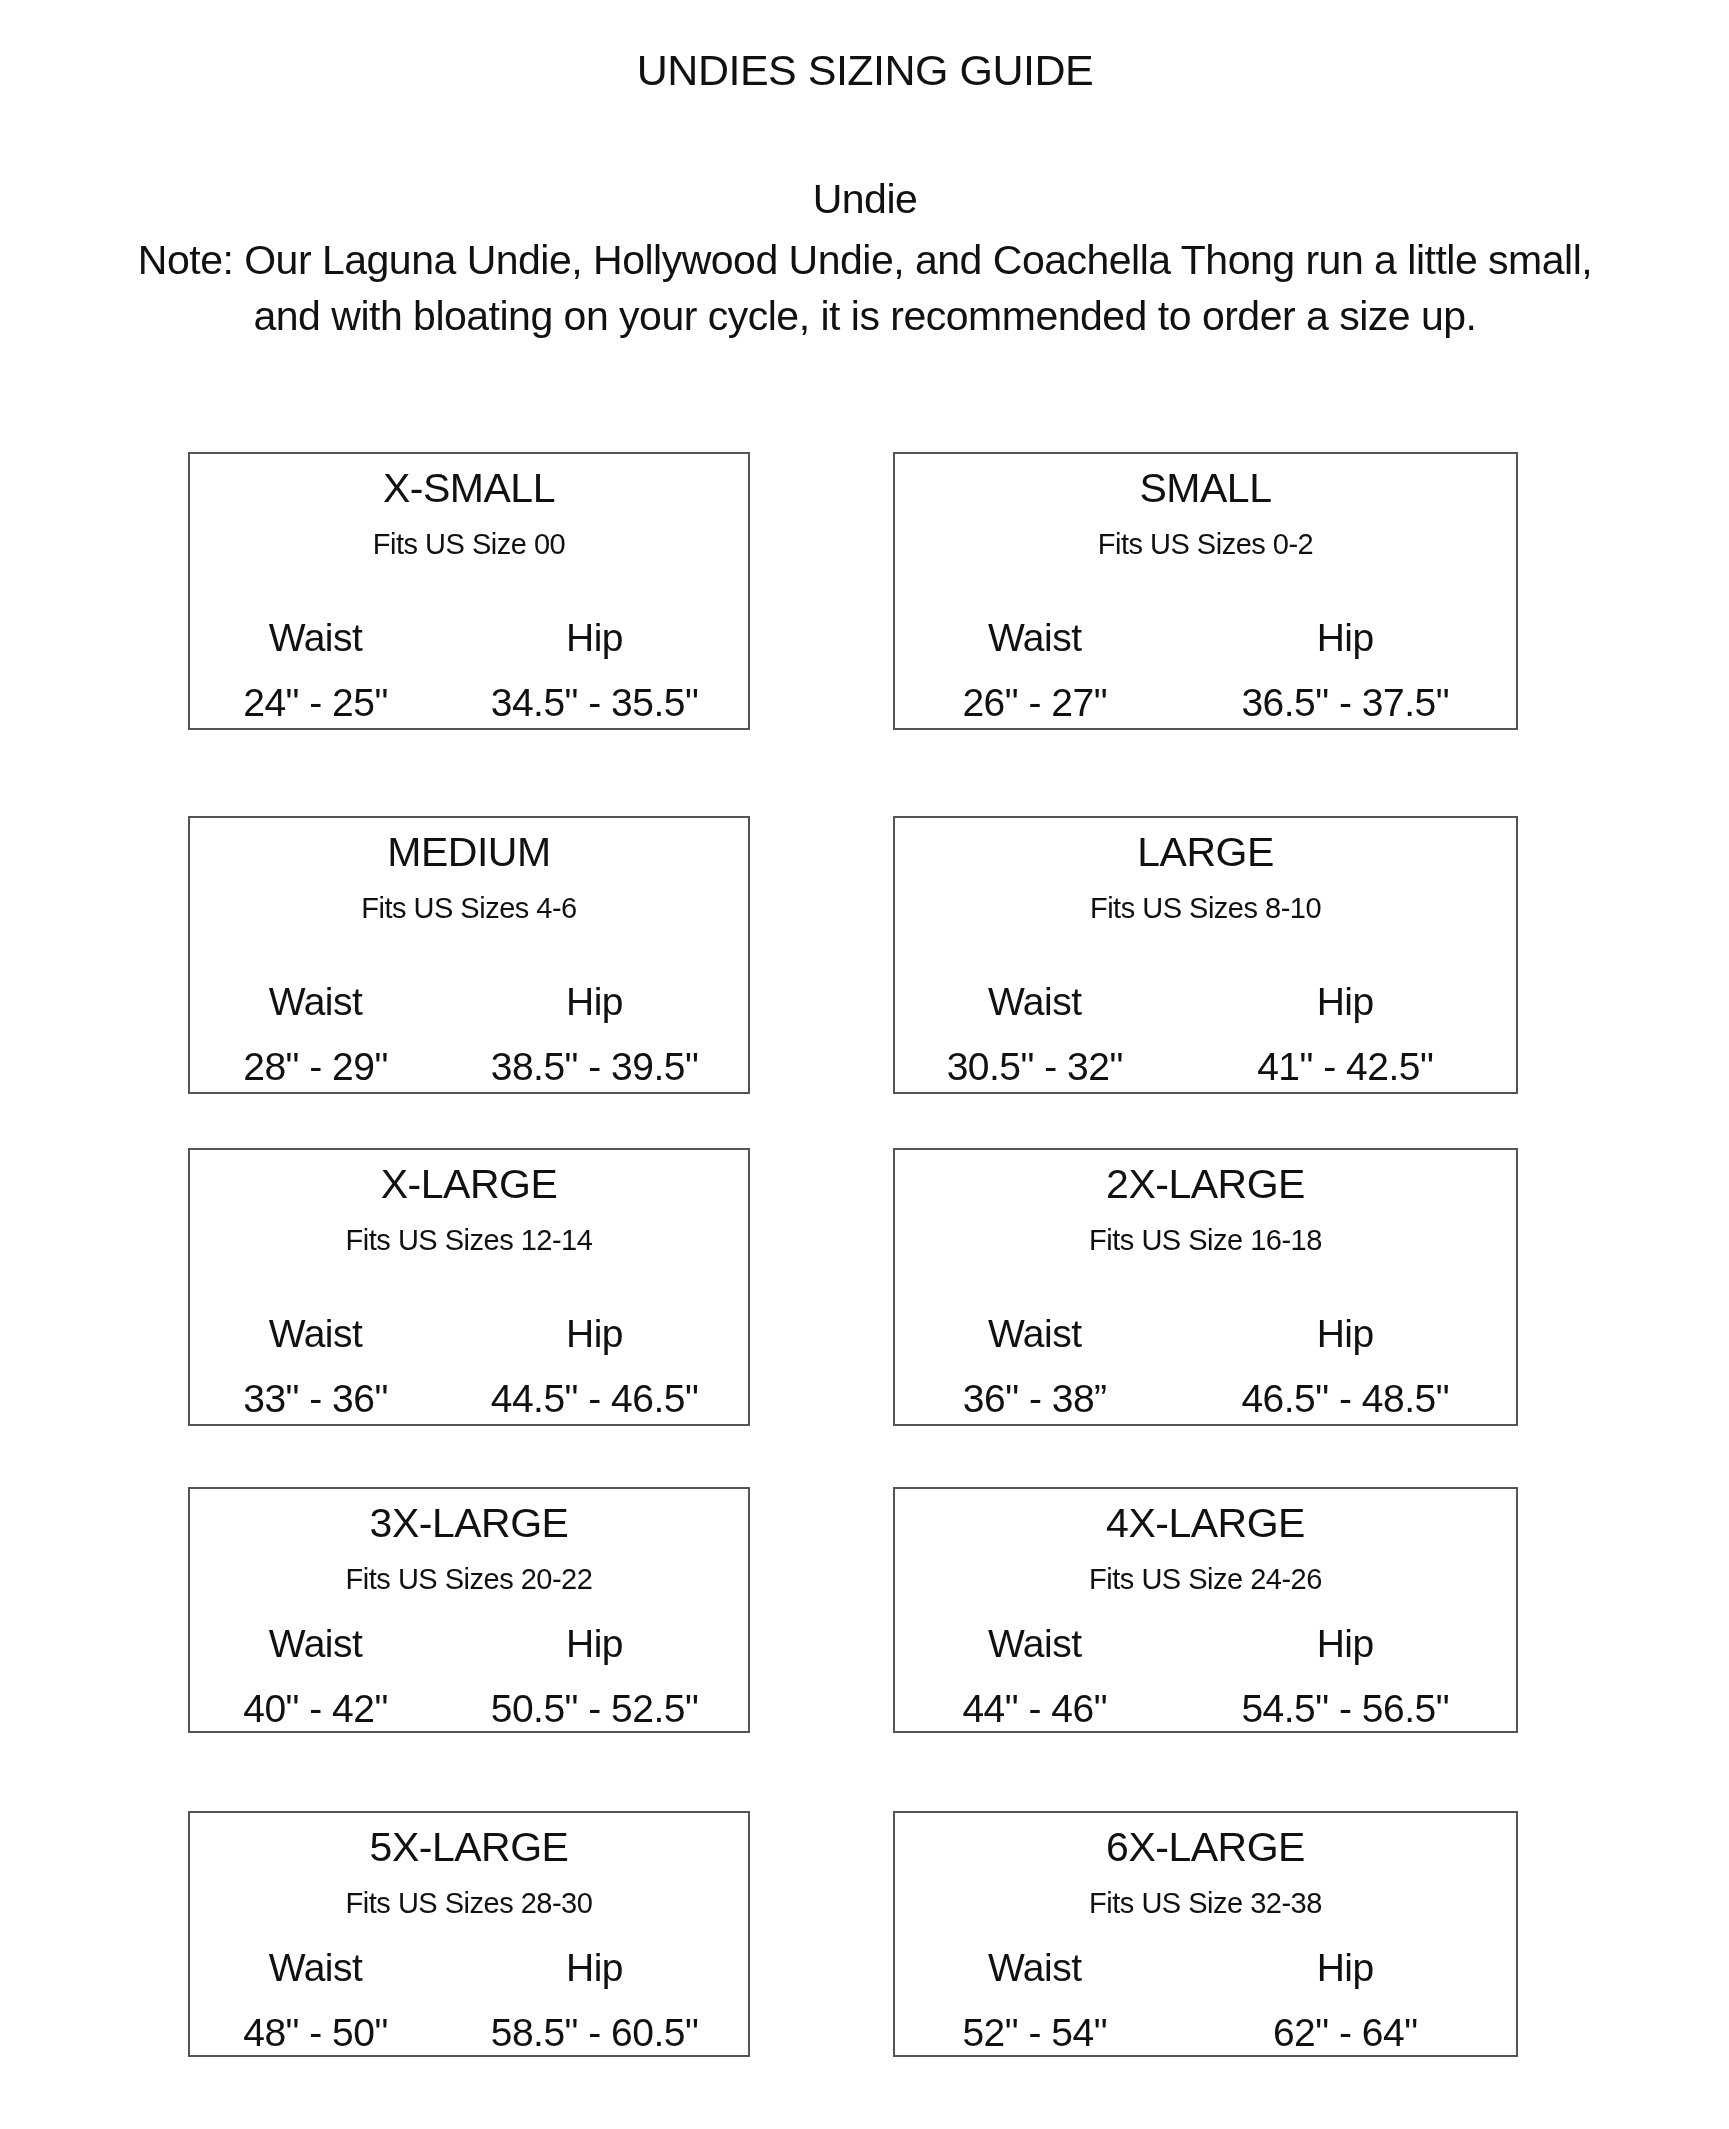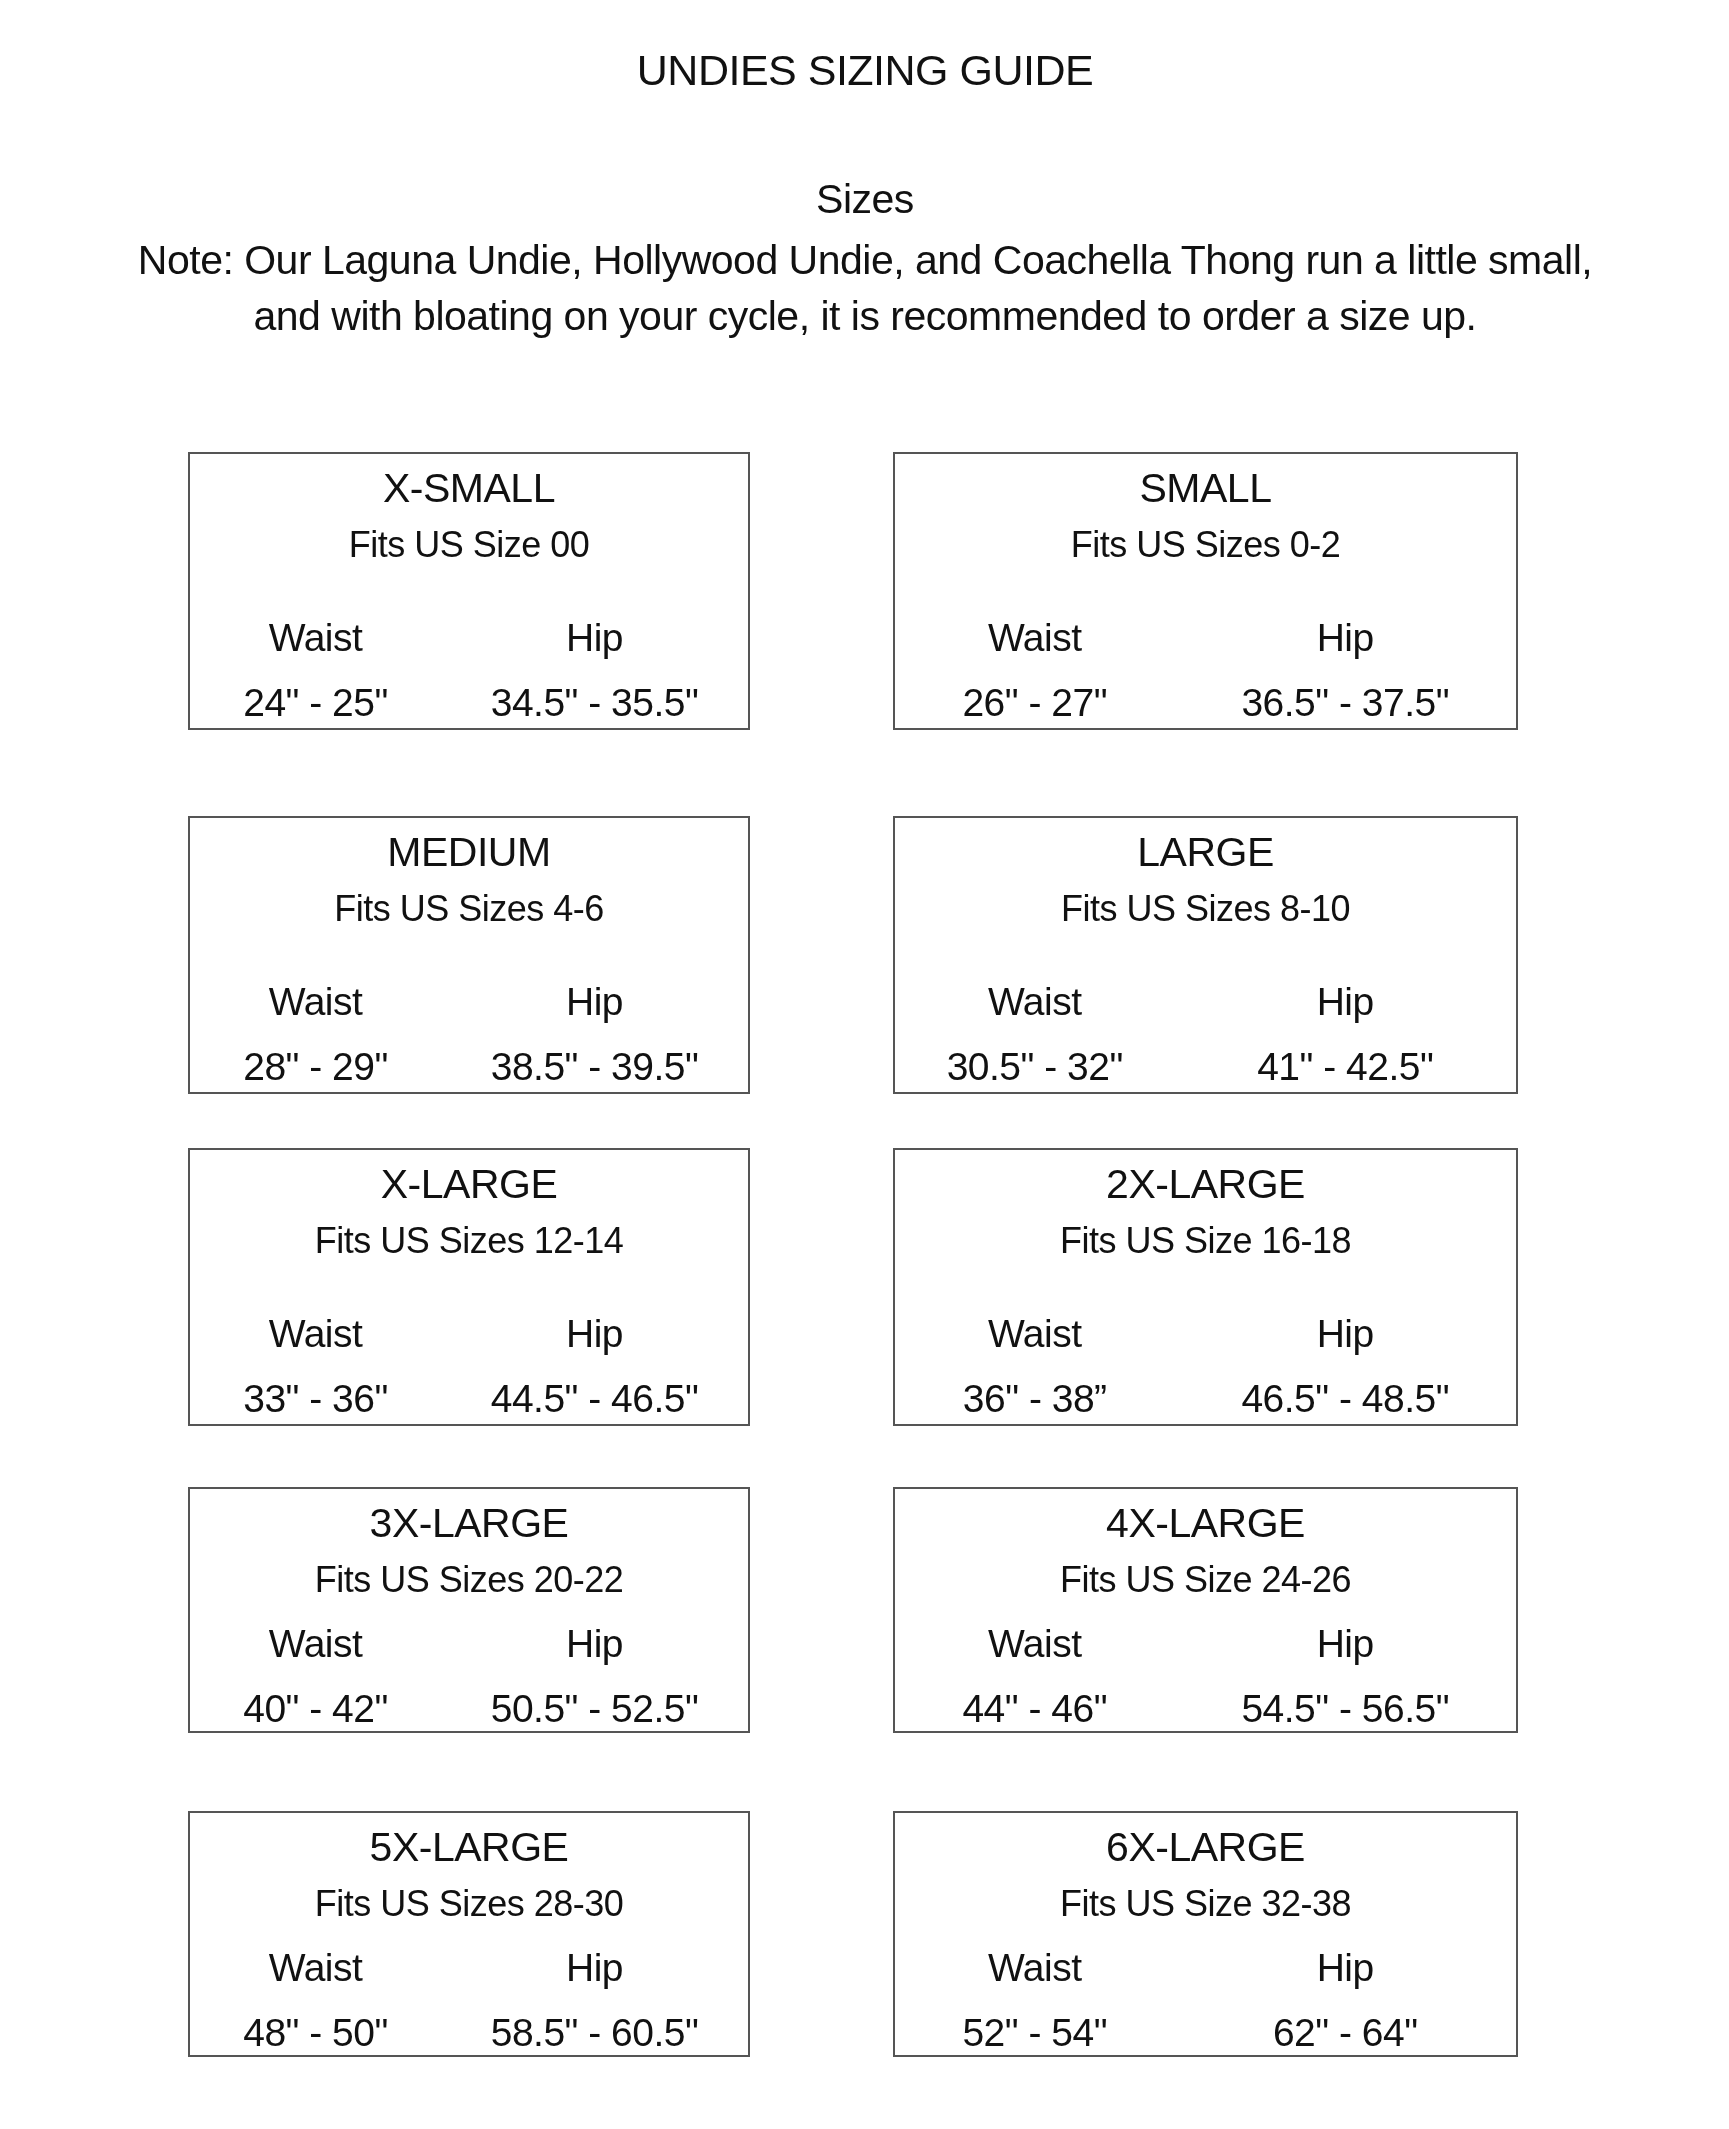--- a/index.html
+++ b/index.html
@@ -61,21 +61,21 @@
   .r4{top:1487px;}
   .r5{top:1811px;}
   .card-title{
     padding-top:12px;
     font-size:41px;
     line-height:45px;
     letter-spacing:-0.5px;
   }
   .card-fits{
     margin-top:12px;
-    font-size:36px;
+    font-size:29px;
     line-height:43px;
     letter-spacing:-0.5px;
   }
   .meas-row{
     display:flex;
     font-size:39px;
     line-height:43px;
     letter-spacing:-0.5px;
   }
   .meas-labels{margin-top:50px;}
@@ -84,21 +84,21 @@
   .compact .meas-values{margin-top:22px;}
   .col-waist{width:45%; text-align:center;}
   .col-hip{width:55%; text-align:center;}
 </style>
 </head>
 <body>
 
 <div class="page">
 
   <div class="page-title">UNDIES SIZING GUIDE</div>
-  <div class="units-subtitle">Sizes</div>
+  <div class="units-subtitle">Undie</div>
 
   <div class="note">
     <div>Note: Our Laguna Undie, Hollywood Undie, and Coachella Thong run a little small,</div>
     <div>and with bloating on your cycle, it is recommended to order a size up.</div>
   </div>
 
   <div class="card c-left r1">
     <div class="card-title">X-SMALL</div>
     <div class="card-fits">Fits US Size 00</div>
     <div class="meas-row meas-labels">

